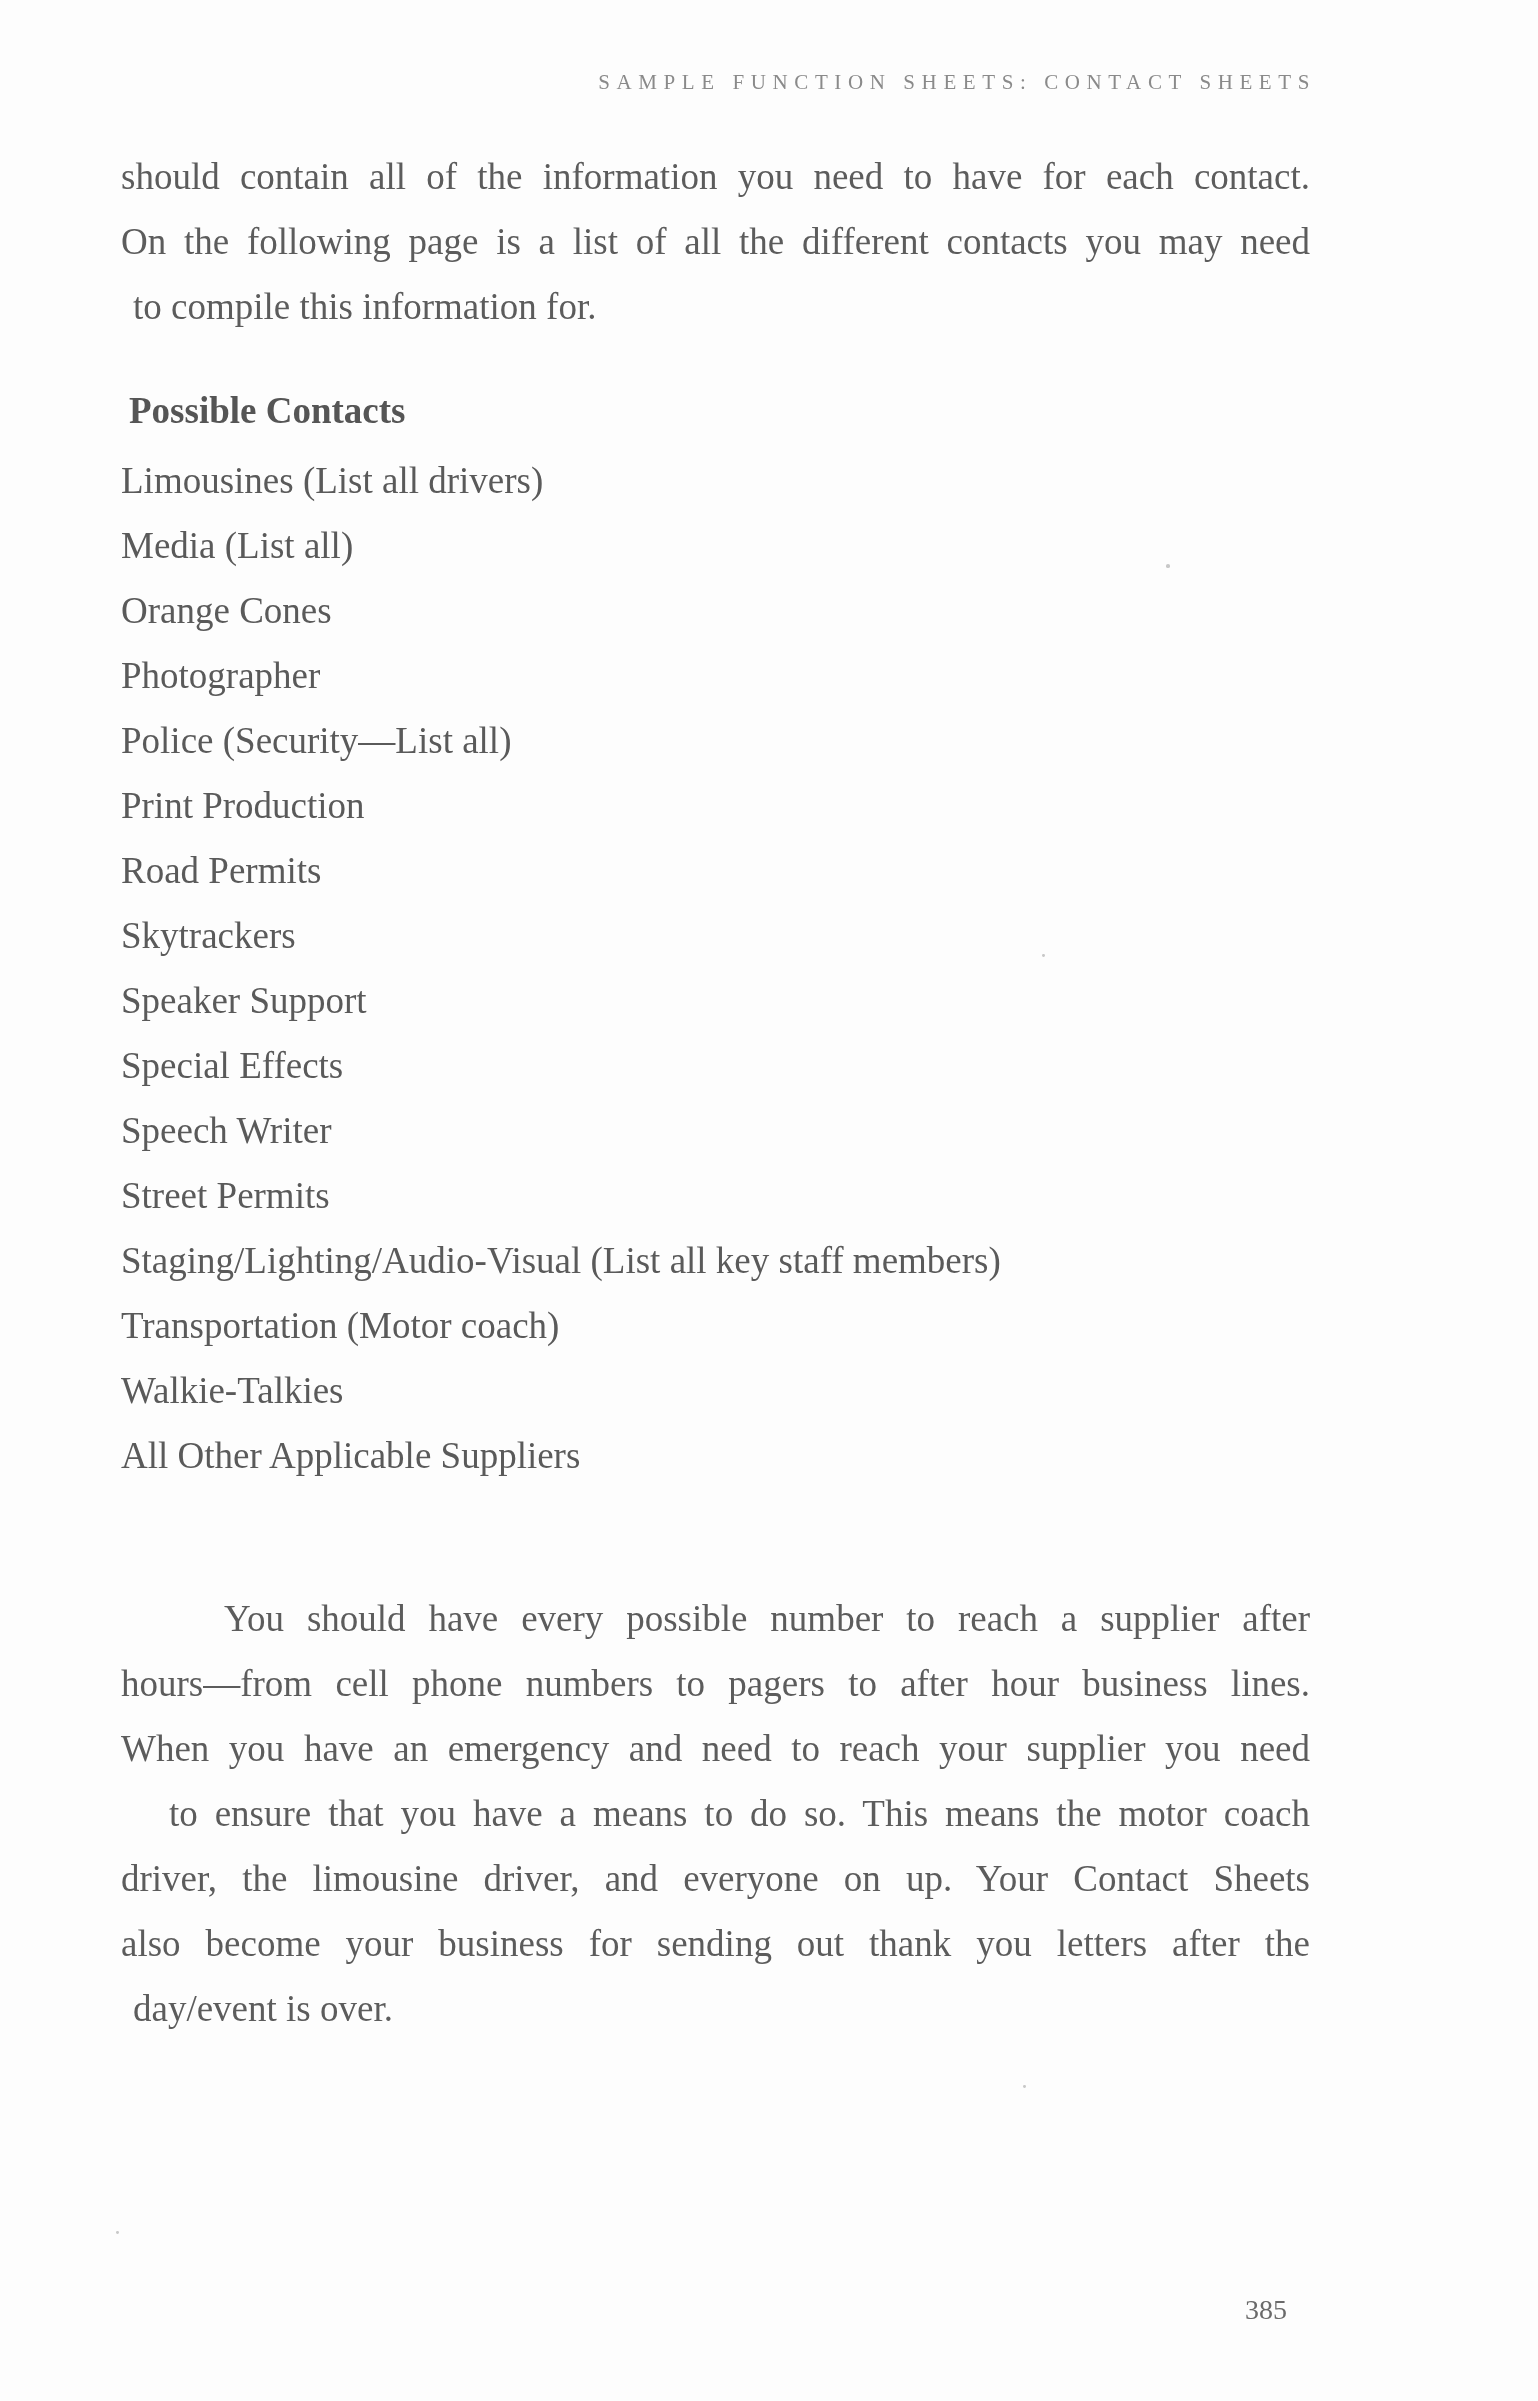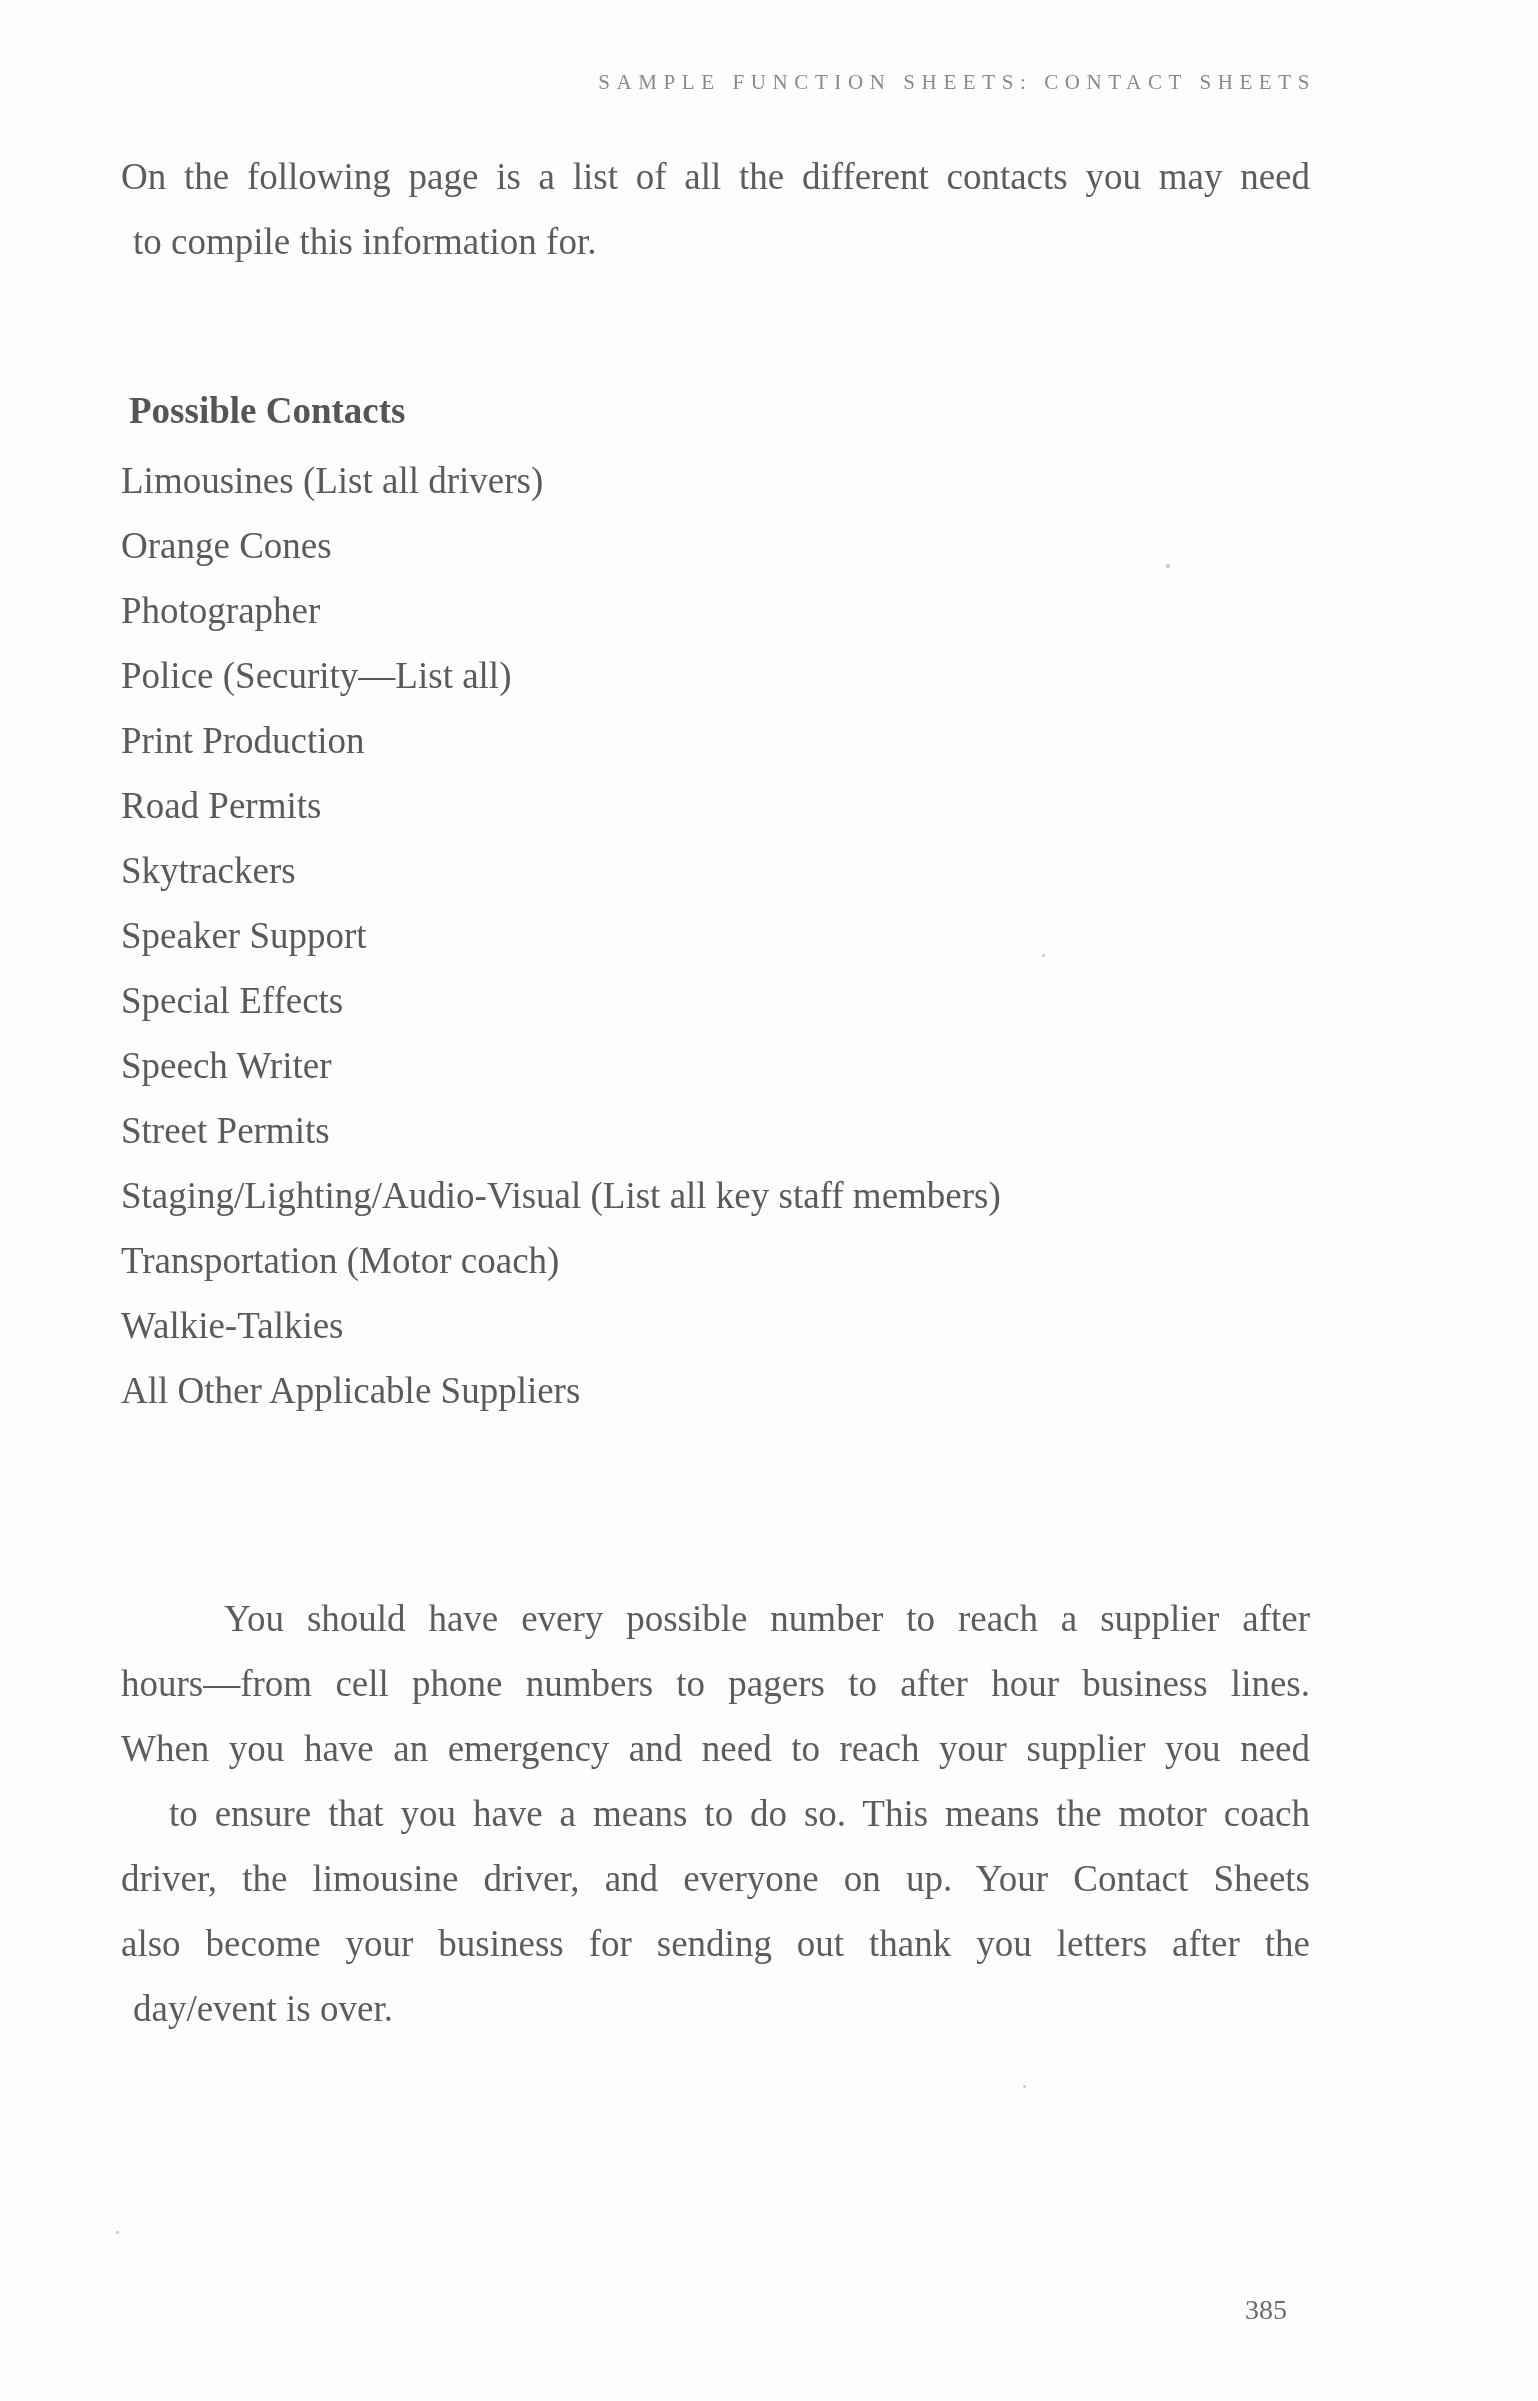--- a/index.html
+++ b/index.html
@@ -70,28 +70,30 @@
     .speck { position: absolute; width: 3.7px; height: 3.7px; border-radius: 50%; background: #c8c8c8; }
   </style>
 </head>
 <body>
 
 <div class="page">
 
   <div class="running-head">SAMPLE FUNCTION SHEETS: CONTACT SHEETS</div>
 
   <p class="para para1">
+    <span class="line">should contain all of the information you need to have for each contact.</span>
     <span class="line">On the following page is a list of all the different contacts you may need</span>
     <span class="line last">to compile this information for.</span>
   </p>
 
   <h2 class="heading">Possible Contacts</h2>
 
   <ul class="contact-list">
     <li>Limousines (List all drivers)</li>
+    <li>Media (List all)</li>
     <li>Orange Cones</li>
     <li>Photographer</li>
     <li>Police (Security—List all)</li>
     <li>Print Production</li>
     <li>Road Permits</li>
     <li>Skytrackers</li>
     <li>Speaker Support</li>
     <li>Special Effects</li>
     <li>Speech Writer</li>
     <li>Street Permits</li>

